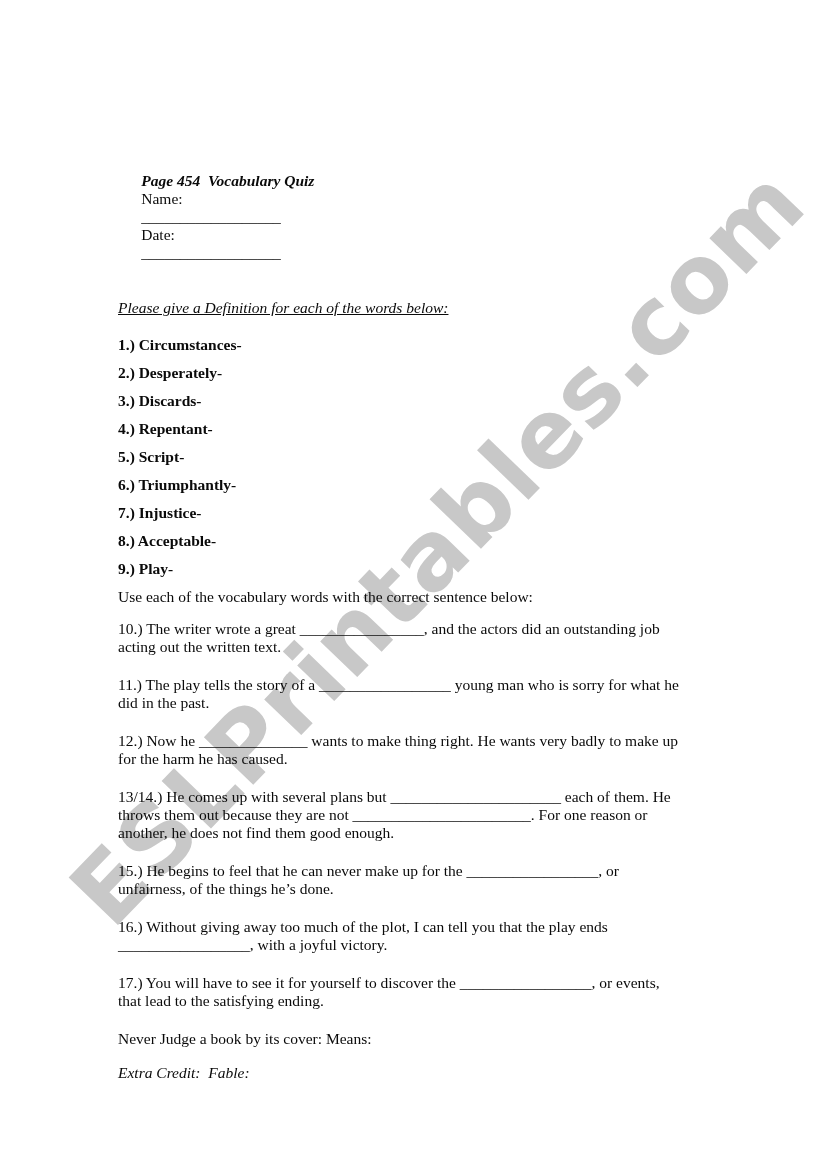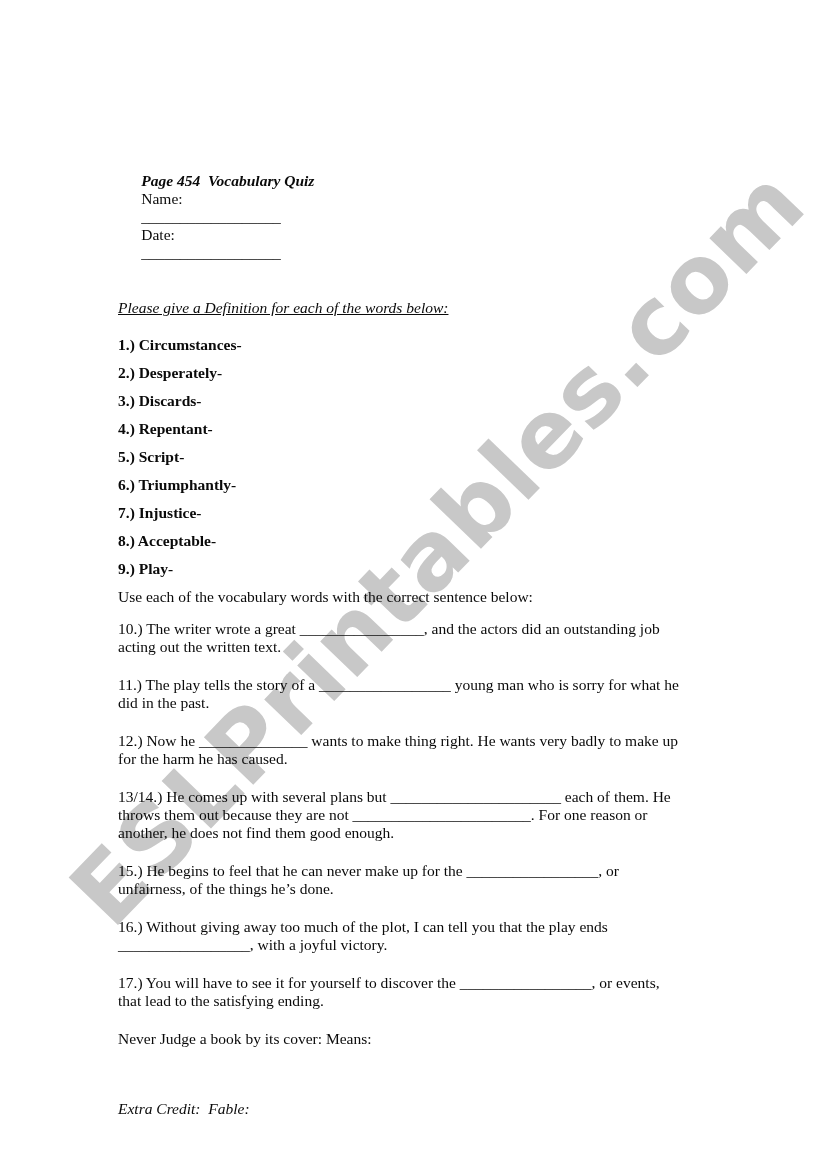--- a/index.html
+++ b/index.html
@@ -42,21 +42,21 @@
   .title { font-weight: bold; font-style: italic; margin-right: 9px; }
   .label { margin-right: 0; }
   .subtitle {
     font-style: italic;
     text-decoration: underline;
     margin-bottom: 19px;
   }
   .def-item { margin-bottom: 10px; font-weight: bold; }
   .intro { margin-bottom: 14px; }
   .question { margin-bottom: 20px; }
-  .idiom { margin-bottom: 52px; }
+  .idiom { margin-bottom: 16px; }
   .extra { margin-bottom: 16px; font-style: italic; }
 </style>
 </head>
 <body>
 
 <div class="page">
 
   <div class="watermark">ESLPrintables.com</div>
 
   <div class="content">

